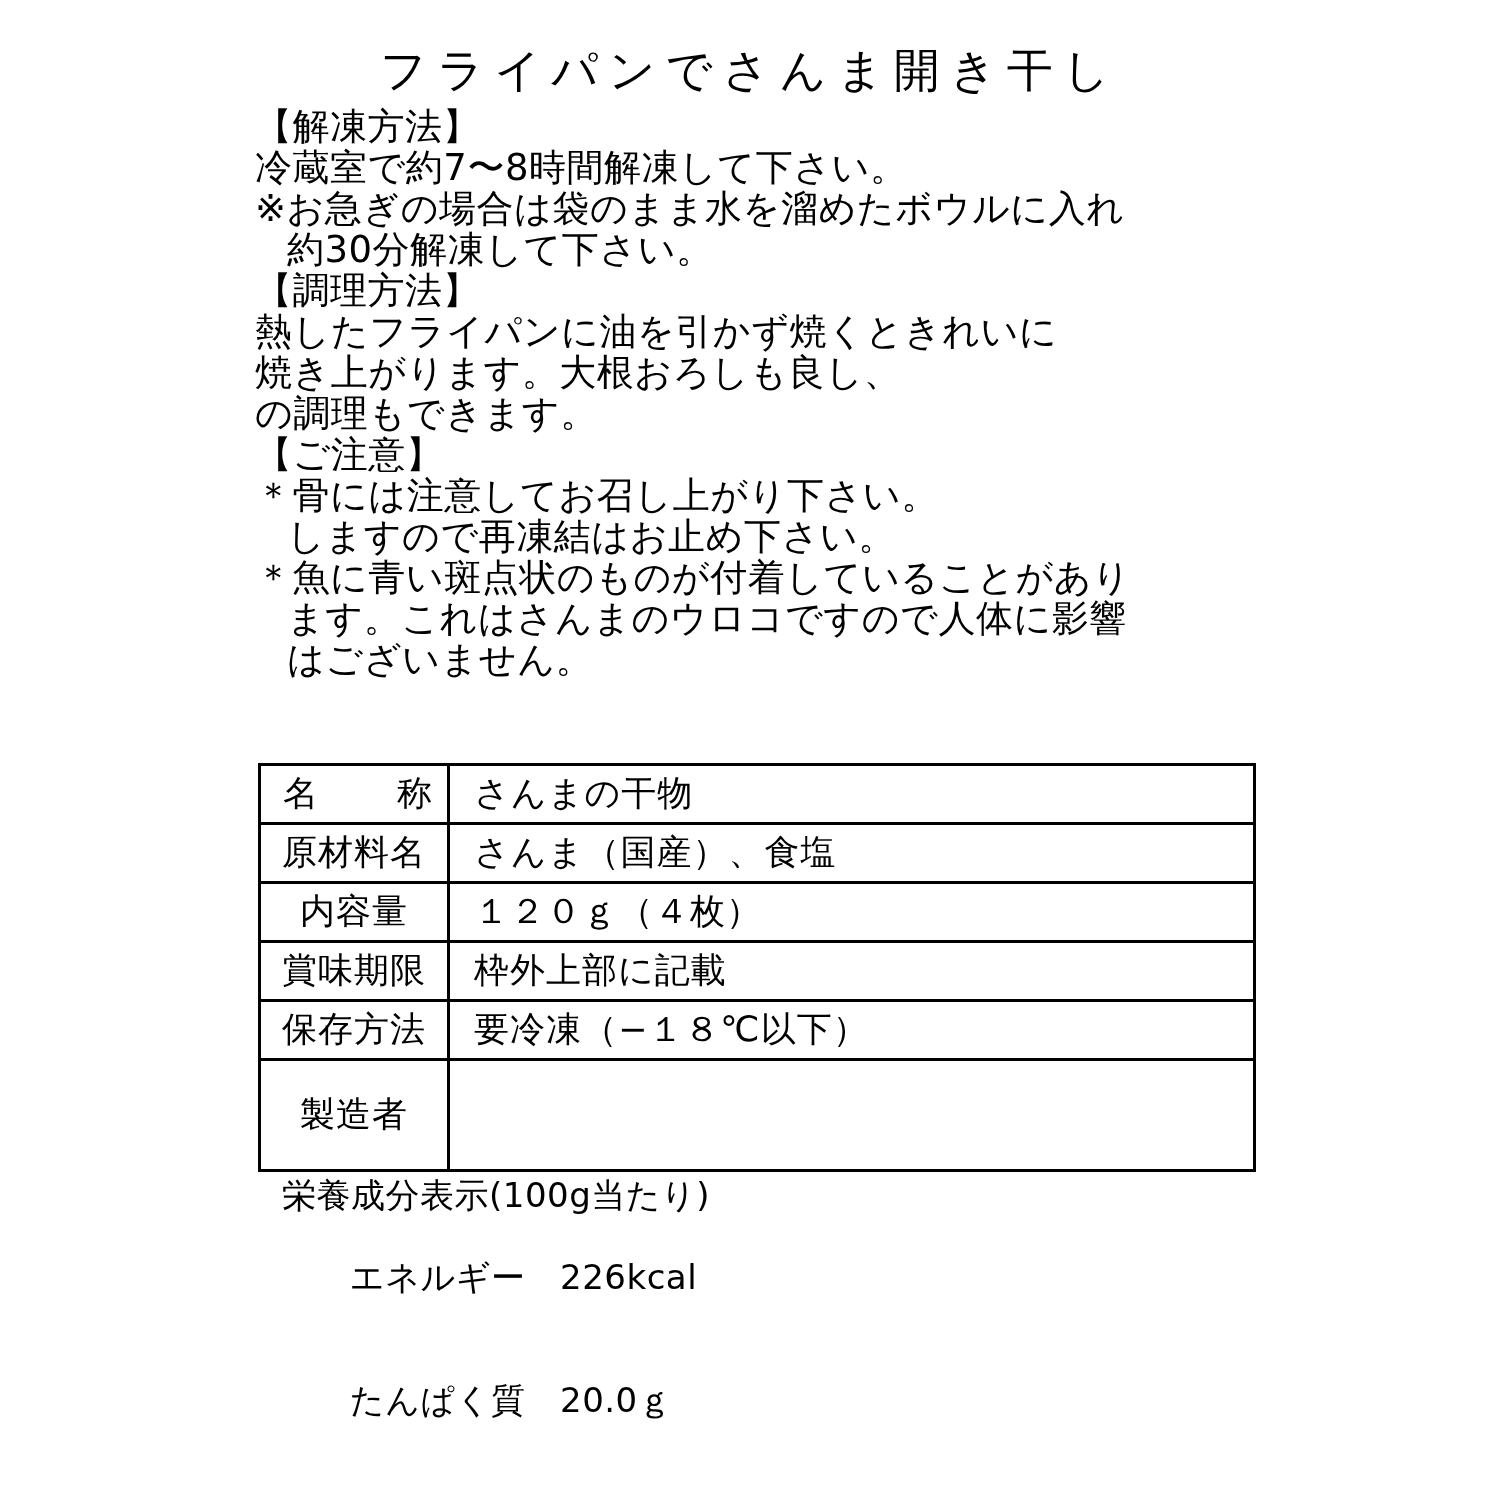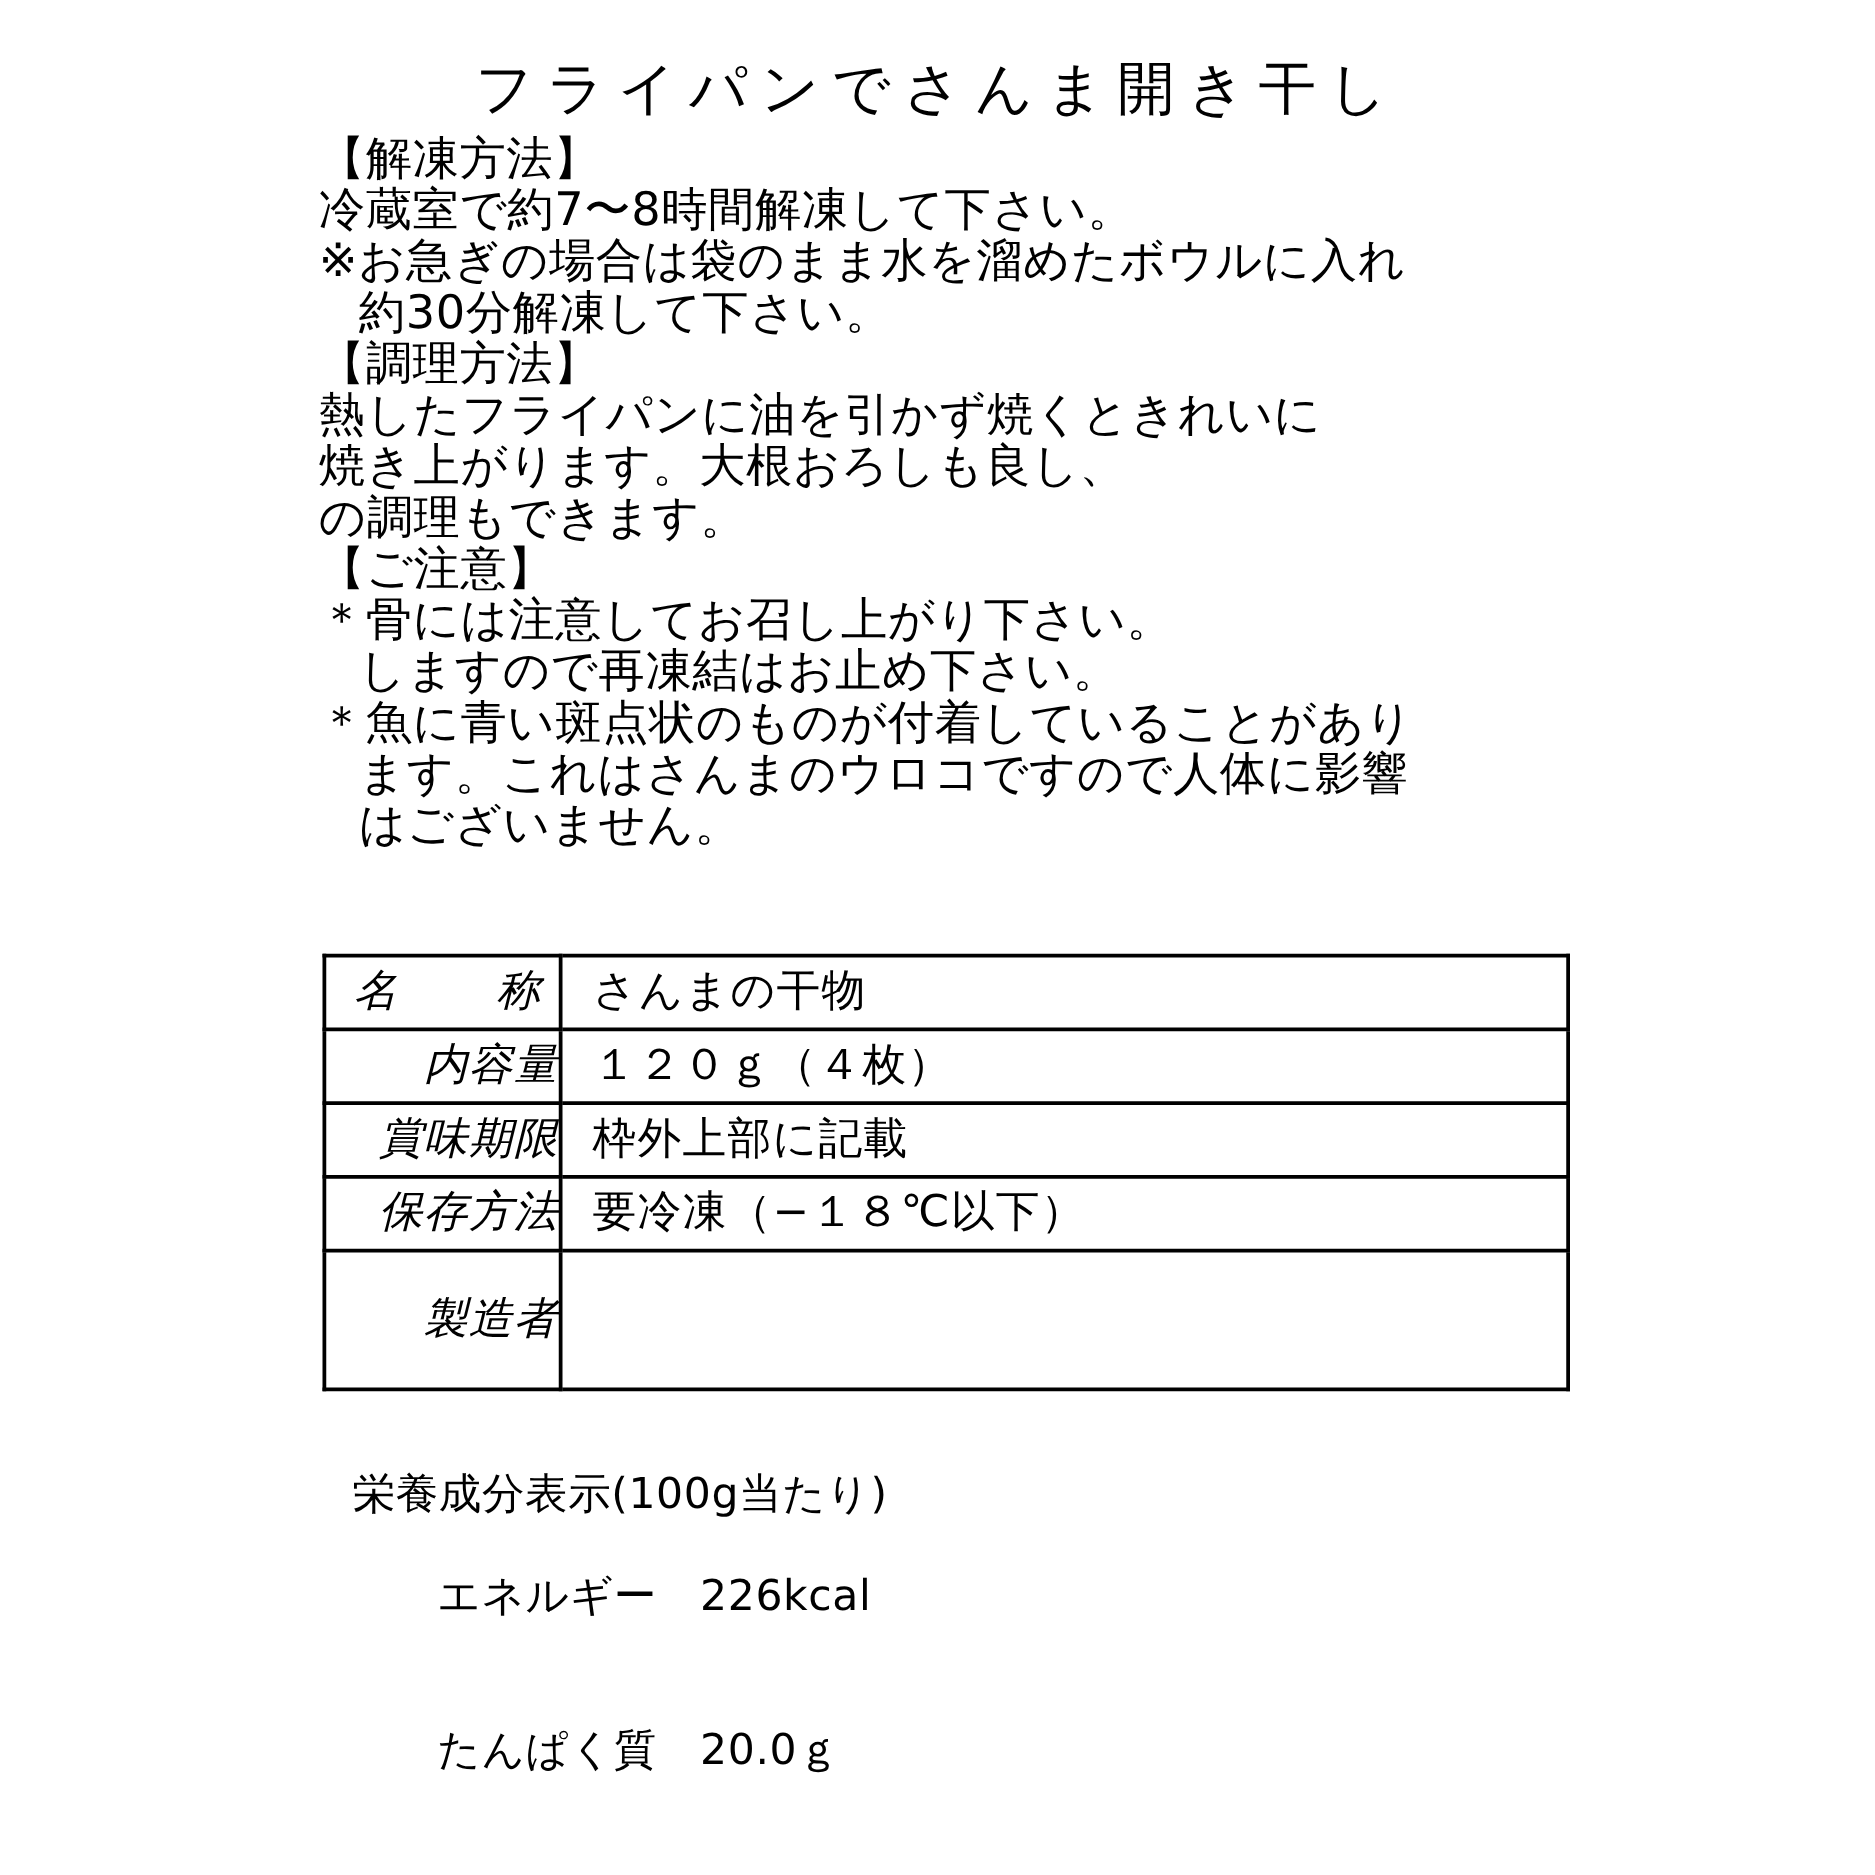--- a/index.html
+++ b/index.html
@@ -60,24 +60,23 @@
   }
   .info-table td {
     border: 3px solid #000000;
     font-size: 35px;
     padding: 7px 0 9px 0;
     vertical-align: middle;
     line-height: 40px;
   }
   .info-table td.label {
     width: 186px;
-    text-align: right;
+    text-align: center;
     letter-spacing: 1px;
     white-space: nowrap;
-    font-style: italic;
   }
   .info-table td.label.spaced {
     letter-spacing: 22px;
     text-indent: 22px;
   }
   .info-table td.value {
     padding-left: 24px;
     letter-spacing: 1px;
     white-space: nowrap;
   }
@@ -122,20 +121,24 @@
     <div class="line indent1">はございません。</div>
   </div>
 
   <table class="info-table">
     <tbody>
       <tr>
         <td class="label spaced">名　称</td>
         <td class="value">さんまの干物</td>
       </tr>
       <tr>
+        <td class="label">原材料名</td>
+        <td class="value">さんま（国産）、食塩</td>
+      </tr>
+      <tr>
         <td class="label">内容量</td>
         <td class="value">１２０ｇ（４枚）</td>
       </tr>
       <tr>
         <td class="label">賞味期限</td>
         <td class="value">枠外上部に記載</td>
       </tr>
       <tr>
         <td class="label">保存方法</td>
         <td class="value">要冷凍（−１８℃以下）</td>

